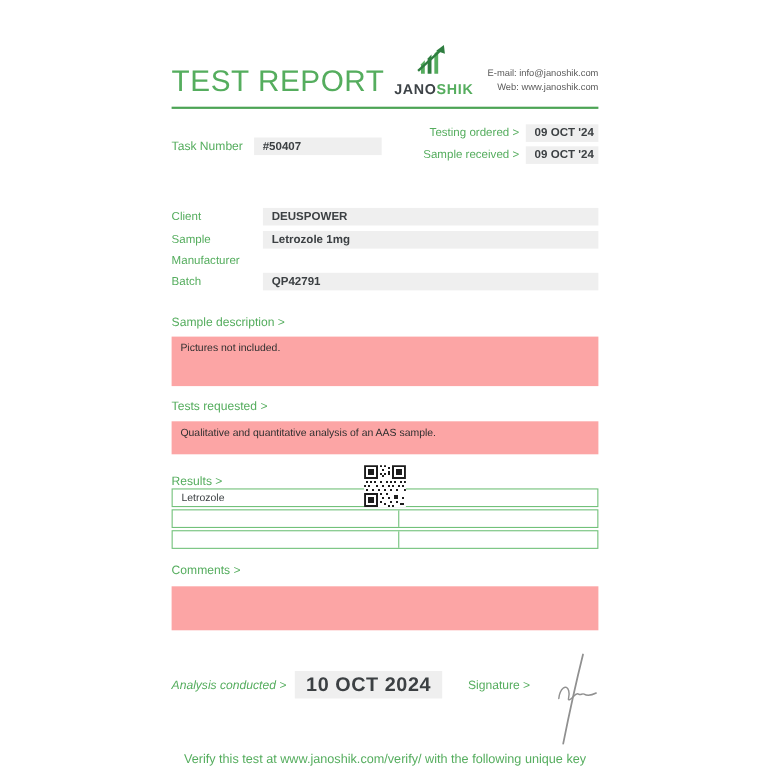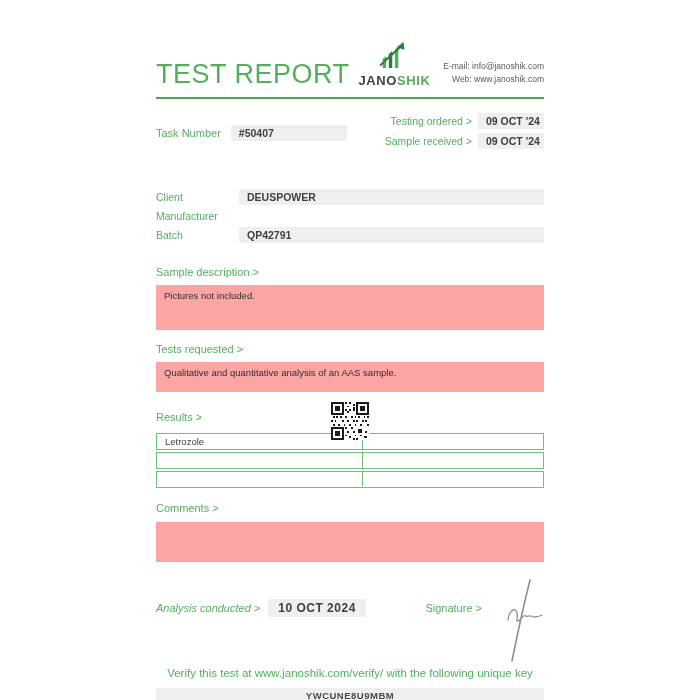--- a/index.html
+++ b/index.html
@@ -39,33 +39,33 @@
   .sec-h { font-size:11px; color:#55ad5e; }
   .gray-box { background:#fca5a5; font-size:9.5px; color:#2f2f2f; padding:5px 8px; }
   .sd-h { margin-top:23px; }
   .sd-box { margin-top:7px; height:35px; }
   .tr-h { margin-top:13px; }
   .tr-box { margin-top:7px; height:20px; }
 
   
   .results { position:relative; margin-top:19px; }
   .qr { position:absolute; left:50%; transform:translateX(-50%); top:-9px; }
-  .res-table { margin-top:10px; }
+  .res-table { }
   .res-row { display:flex; border:1px solid #72c17a; margin-bottom:2px; background:#fff; }
   .res-row .c1 { width:49%; border-right:1px solid #72c17a; padding:2px 8px; font-size:9.5px; min-height:11px; }
   .res-row .c2 { flex:1; padding:2px 8px; font-size:9.5px; min-height:11px; }
 
   .cm-h { margin-top:14px; }
   .cm-box { margin-top:8px; height:30px; }
 
   
   .footer-row { display:flex; justify-content:space-between; align-items:center; margin-top:37px; padding-right:62px; position:relative; }
   .analysis { display:flex; align-items:center; }
   .analysis .alab { font-size:11px;font-style:italic; }
-  .avalue { background:#efefef; font-weight:bold; font-size:12px; padding:2px 10px; margin-left:8px; letter-spacing:0.5px; color:#3c4043; white-space:nowrap; }
+  .avalue { background:#efefef; font-weight:bold; font-size:18px; padding:2px 10px; margin-left:8px; letter-spacing:0.5px; color:#3c4043; white-space:nowrap; }
   .sig-group { position:relative; font-size:11px; }
   .signature-svg { position:absolute; left:calc(100% + 10px); top:-24px; }
 
   .verify { margin-top:50px; text-align:center; font-size:11.5px; color:#55ad5e; }
   .key-bar { margin-top:9px; background:#efefef; height:16px; line-height:16px; text-align:center; font-size:9.5px; font-weight:bold; color:#4a4a4a; letter-spacing:0.5px; }
 </style>
 </head>
 <body>
 
 <div class="page">
@@ -108,20 +108,24 @@
         <span class="green date-label">Sample received &gt;</span>
         <span class="vbox">09 OCT '24</span>
       </div>
     </div>
   </div>
 
   <div class="info">
     <div class="irow">
       <span class="green ilab">Client</span>
       <span class="vbox">DEUSPOWER</span>
+    </div>
+    <div class="irow">
+      <span class="green ilab">Sample</span>
+      <span class="vbox">Letrozole 1mg</span>
     </div>
     <div class="irow">
       <span class="green ilab">Manufacturer</span>
     </div>
     <div class="irow">
       <span class="green ilab">Batch</span>
       <span class="vbox">QP42791</span>
     </div>
   </div>
 

